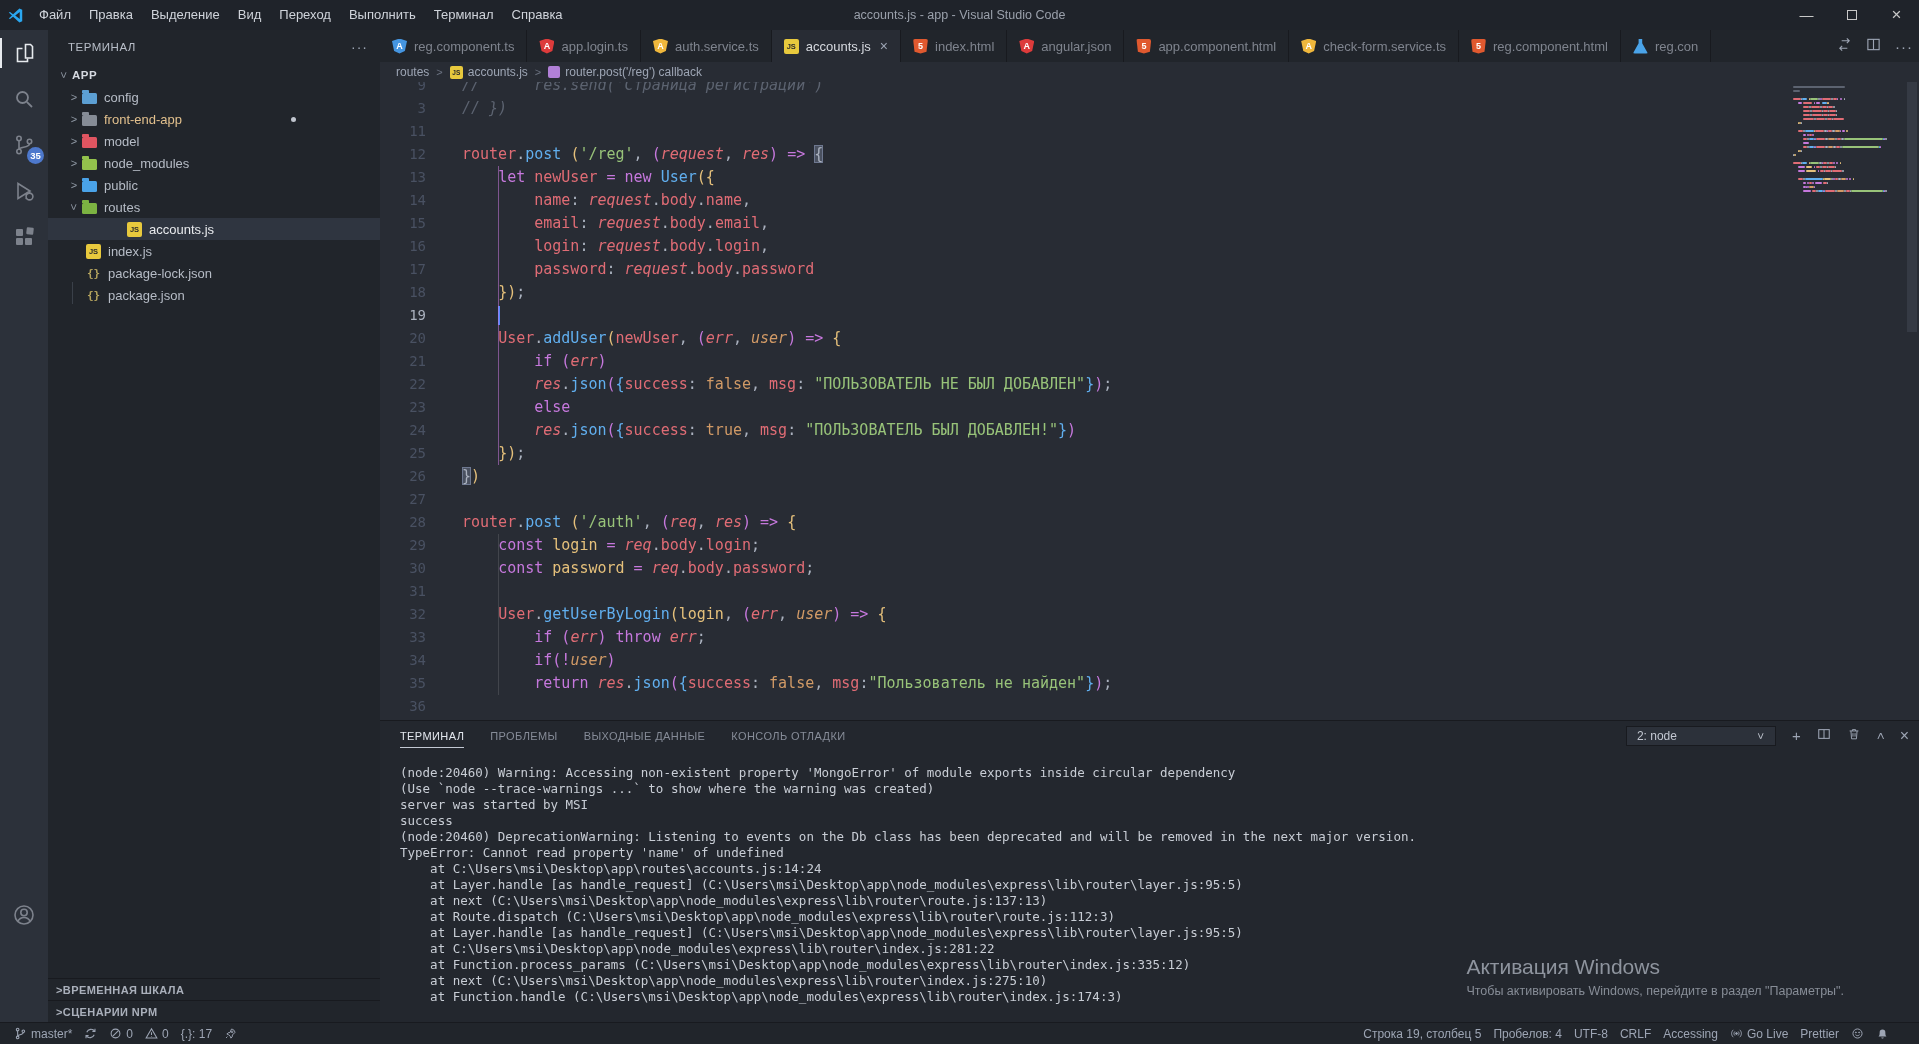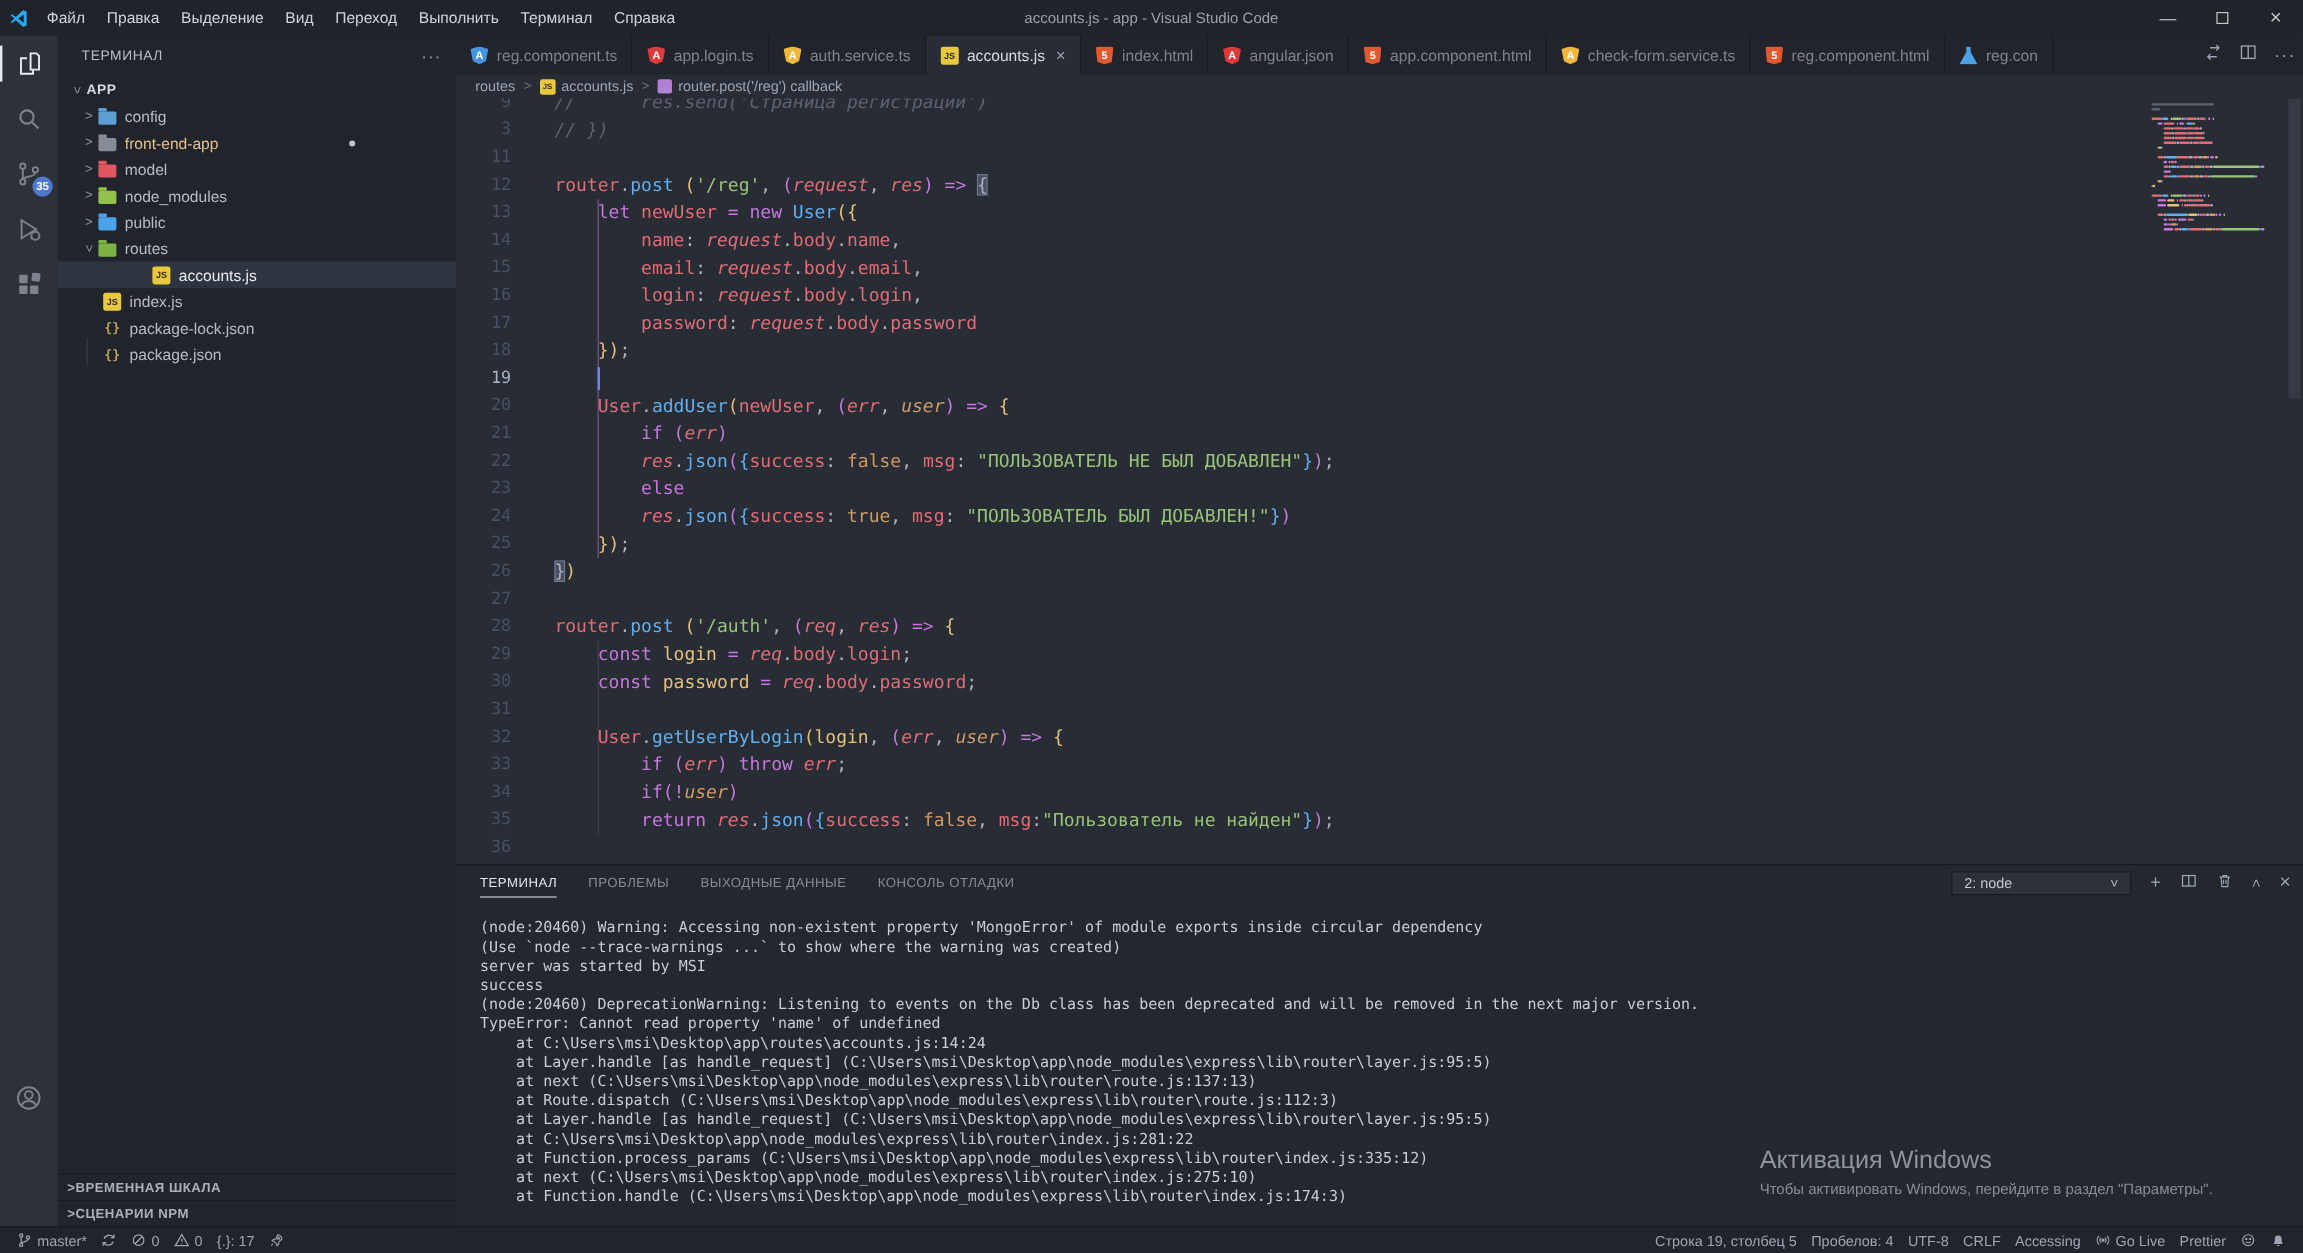--- a/index.html
+++ b/index.html
@@ -111,21 +111,21 @@
   
   #watermark { position:absolute; right:75px; top:955px; text-align:left; color:#8e949e; z-index:25; }
   #watermark .w1 { font-size:21px; }
   #watermark .w2 { font-size:12.5px; margin-top:5px; color:#878d97; }
 
   
   #statusbar { position:absolute; left:0; top:1022px; width:1919px; height:22px; background:#21252b;
     border-top:1px solid #181a1f; display:flex; align-items:center; font-size:12px; color:#9da5b4; z-index:30; }
   .sb-group { display:flex; align-items:flex-end; height:100%; }
   #sb-left { padding-left:8px; }
-  #sb-right { margin-left:auto; padding-right:8px; }
+  #sb-right { margin-left:auto; padding-right:24px; }
   .sb-item { display:flex; align-items:center; gap:4px; padding:0 6px; height:100%; }
   .sb-item svg { width:13px; height:13px; }
 </style>
 </head>
 <body>
 
 <div id="titlebar">
   <div id="logo">
     <svg width="17" height="17" viewBox="0 0 24 24">
         <path fill="#2aa7f0" d="M17.5 2 8.6 10.2 4.3 6.9 2.5 7.8l4.5 4.2-4.5 4.2 1.8.9 4.3-3.3 8.9 8.2 4-1.9V3.9L17.5 2zm.5 5.1v9.8L11.6 12 18 7.1z"></path>

